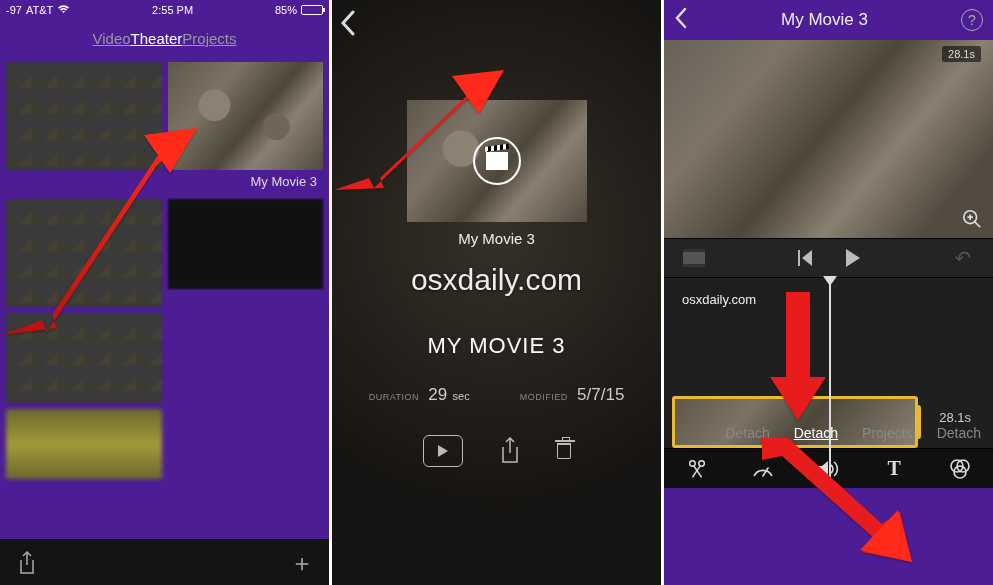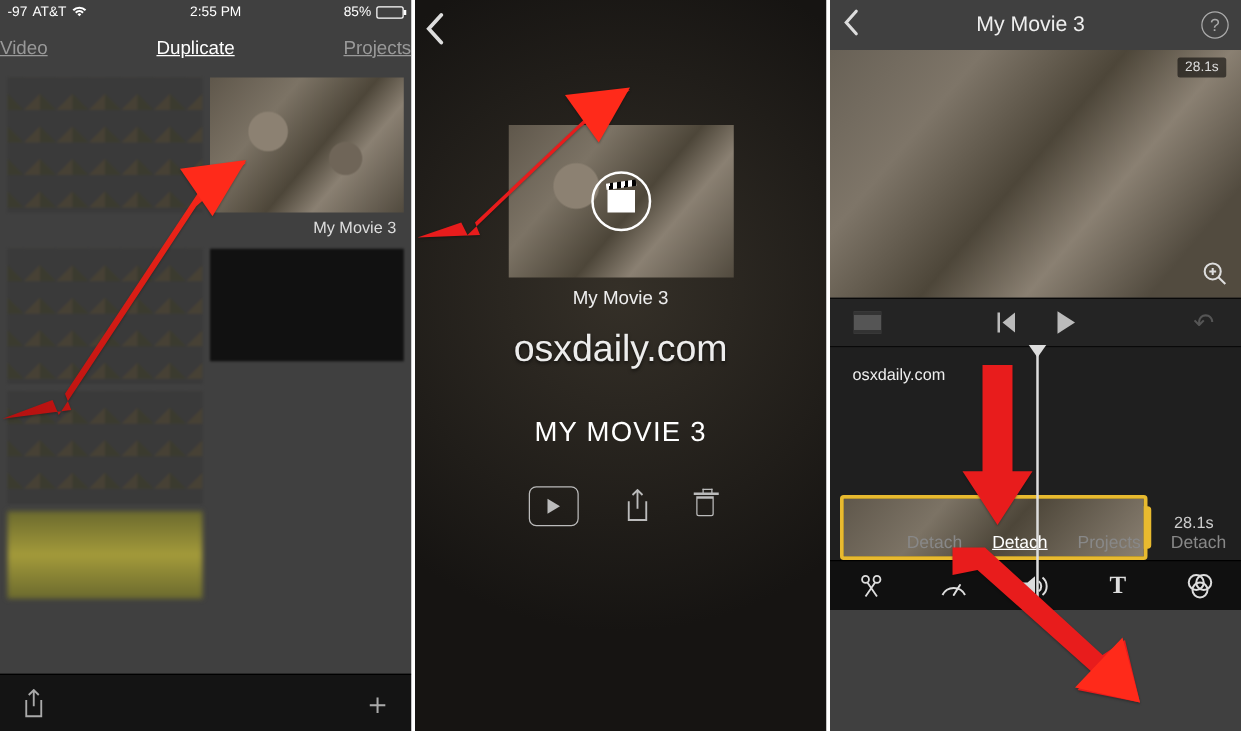--- a/index.html
+++ b/index.html
@@ -5,42 +5,42 @@
   * { box-sizing: border-box; margin: 0; padding: 0; }
   body {
     width: 993px; height: 585px;
     background: #fff;
     display: flex;
     font-family: -apple-system, "Helvetica Neue", Helvetica, Arial, sans-serif;
     overflow: hidden;
   }
   .screen {
     width: 329px; height: 585px;
-    background: #404040;
+    background: #4c1d95;
     position: relative;
     color: #d9d9d9;
     overflow: hidden;
   }
   .screen + .screen { margin-left: 3px; }
   
   .status-bar {
     height: 20px; display: flex; align-items: center;
     font-size: 11px; padding: 0 6px;
     justify-content: space-between;
     color: #fff;
   }
   .status-left, .status-right { display:flex; align-items:center; gap:4px; }
   .battery {
     width: 22px; height: 10px; border:1px solid #fff; border-radius:2px;
     position:relative; display:inline-block;
   }
   .battery::after { content:''; position:absolute; right:-3px; top:2px; width:2px; height:4px; background:#fff; }
   .battery .fill { background:#fff; height:100%; width:93%; }
   .tabs {
-    display:flex; justify-content:space-between; gap:28px;
+    display:flex; justify-content:center; 
     height:36px; align-items:center; font-size:15px;
     color:#999;
   }
   .tabs span { text-decoration: underline; cursor:pointer; }
   .tabs .active { color:#fff; text-decoration: underline; }
   .s1-grid {
     display:grid; grid-template-columns: 1fr 1fr;
     gap:6px; padding:6px;
   }
   .thumb {
@@ -243,21 +243,21 @@
     </div>
     <div>2:55 PM</div>
     <div class="status-right">
       <span>85%</span>
       <span class="battery"><span class="fill"></span></span>
     </div>
   </div>
 
   <div class="tabs">
     <span>Video</span>
-    <span class="active">Duplicate</span>
+    <span class="active">Theater</span>
     <span>Projects</span>
   </div>
 
   <div class="s1-grid">
     <div class="thumb"></div>
     <div>
       <div class="thumb rocky"></div>
       <div class="thumb-label">My Movie 3</div>
     </div>
     <div class="thumb"></div>
@@ -300,20 +300,31 @@
   <div class="s2-center">
     <div class="s2-thumb-wrap">
       <div class="s2-thumb"></div>
       <div class="edit-circle">
         <div class="clapper"></div>
       </div>
     </div>
     <div class="s2-label">My Movie 3</div>
     <div class="watermark">osxdaily.com</div>
     <div class="s2-title">MY MOVIE 3</div>
+    <div class="s2-meta">
+      <div>
+        <span class="k">DURATION</span>
+        <span class="v">29</span>
+        <span class="u">sec</span>
+      </div>
+      <div>
+        <span class="k">MODIFIED</span>
+        <span class="v">5/7/15</span>
+      </div>
+    </div>
     <div class="s2-actions">
       <div class="sqbtn">
         <div style="width:0;height:0;border-left:10px solid #bbb;border-top:6px solid transparent;border-bottom:6px solid transparent;"></div>
       </div>
       <div style="display:flex;align-items:center;">
         <svg width="22" height="28" viewBox="0 0 22 28" stroke="#bbb" stroke-width="1.5" fill="none">
           <path d="M11 1 L11 16 M7 5 L11 1 L15 5 M4 10 L4 25 L18 25 L18 10"></path>
         </svg>
       </div>
       <div style="display:flex;align-items:center;">

